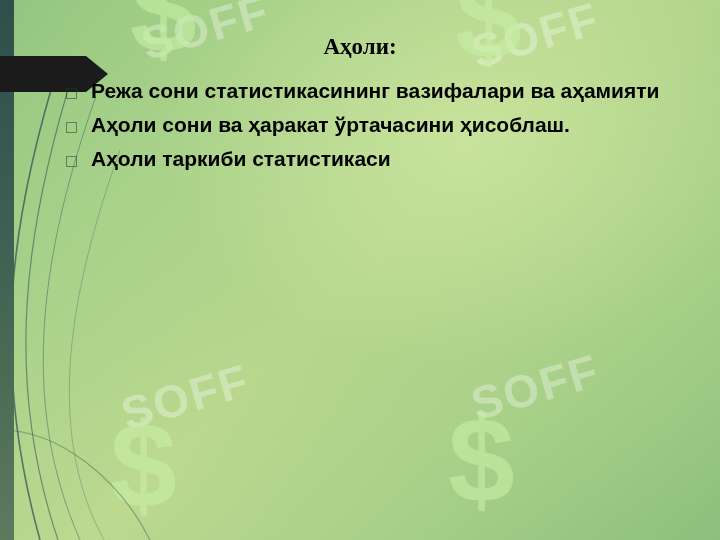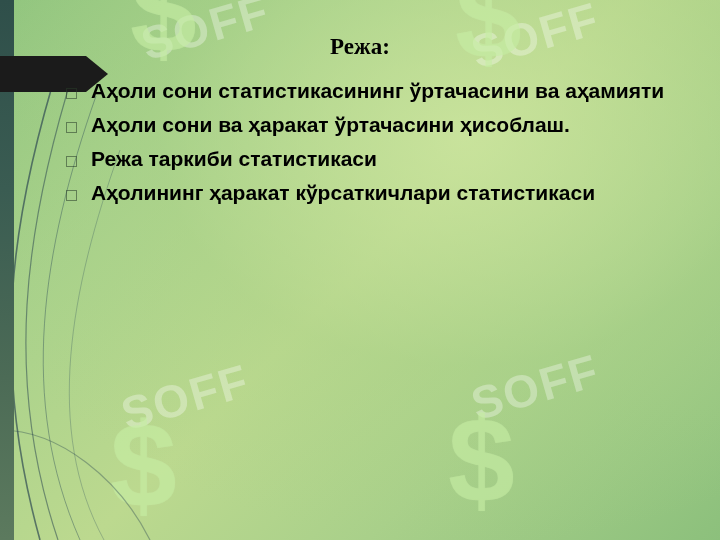--- a/index.html
+++ b/index.html
@@ -149,39 +149,35 @@
   </svg>
 
   <div class="left-strip"></div>
 
   <svg class="arrow-banner" viewBox="0 0 108 36" preserveAspectRatio="none">
     <polygon points="0,0 86,0 108,18 86,36 0,36" fill="#1b1b1b"></polygon>
   </svg>
 
   <div class="content">
 
-    <div class="title">Режа:</div>
+    <div class="title">Аҳоли:</div>
 
     <div class="bullets">
 
       <div class="bullet-row">
         <span class="bullet-marker"></span>
-        <span class="bullet-text">Аҳоли сони статистикасининг ўртачасини ва аҳамияти</span>
+        <span class="bullet-text">Режа сони статистикасининг вазифалари ва аҳамияти</span>
       </div>
 
       <div class="bullet-row">
         <span class="bullet-marker"></span>
         <span class="bullet-text">Аҳоли сони ва ҳаракат ўртачасини ҳисоблаш.</span>
       </div>
 
       <div class="bullet-row">
         <span class="bullet-marker"></span>
-        <span class="bullet-text">Режа таркиби статистикаси</span>
+        <span class="bullet-text">Аҳоли таркиби статистикаси</span>
       </div>
 
-      <div class="bullet-row">
-        <span class="bullet-marker"></span>
-        <span class="bullet-text">Аҳолининг ҳаракат кўрсаткичлари статистикаси</span>
-      </div>
 
     </div>
   </div>
 </div>
 
 </body></html>

